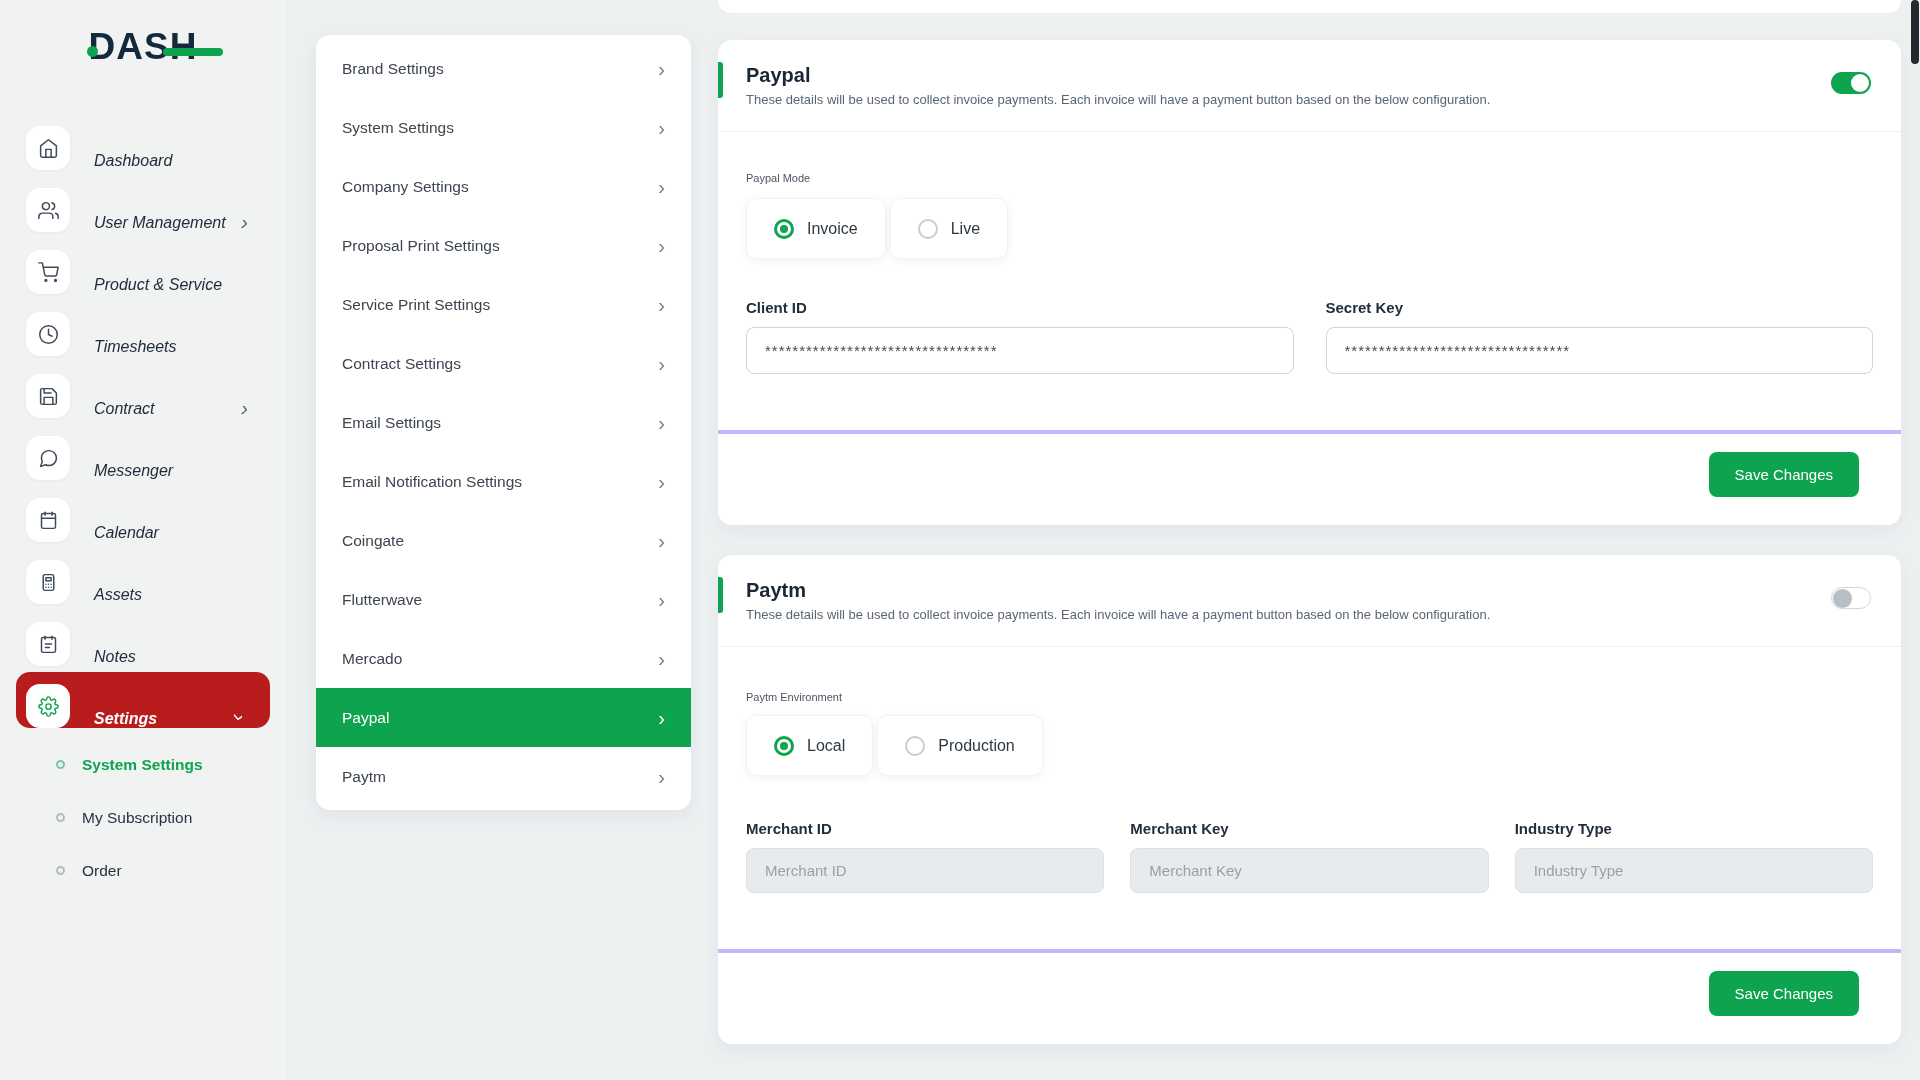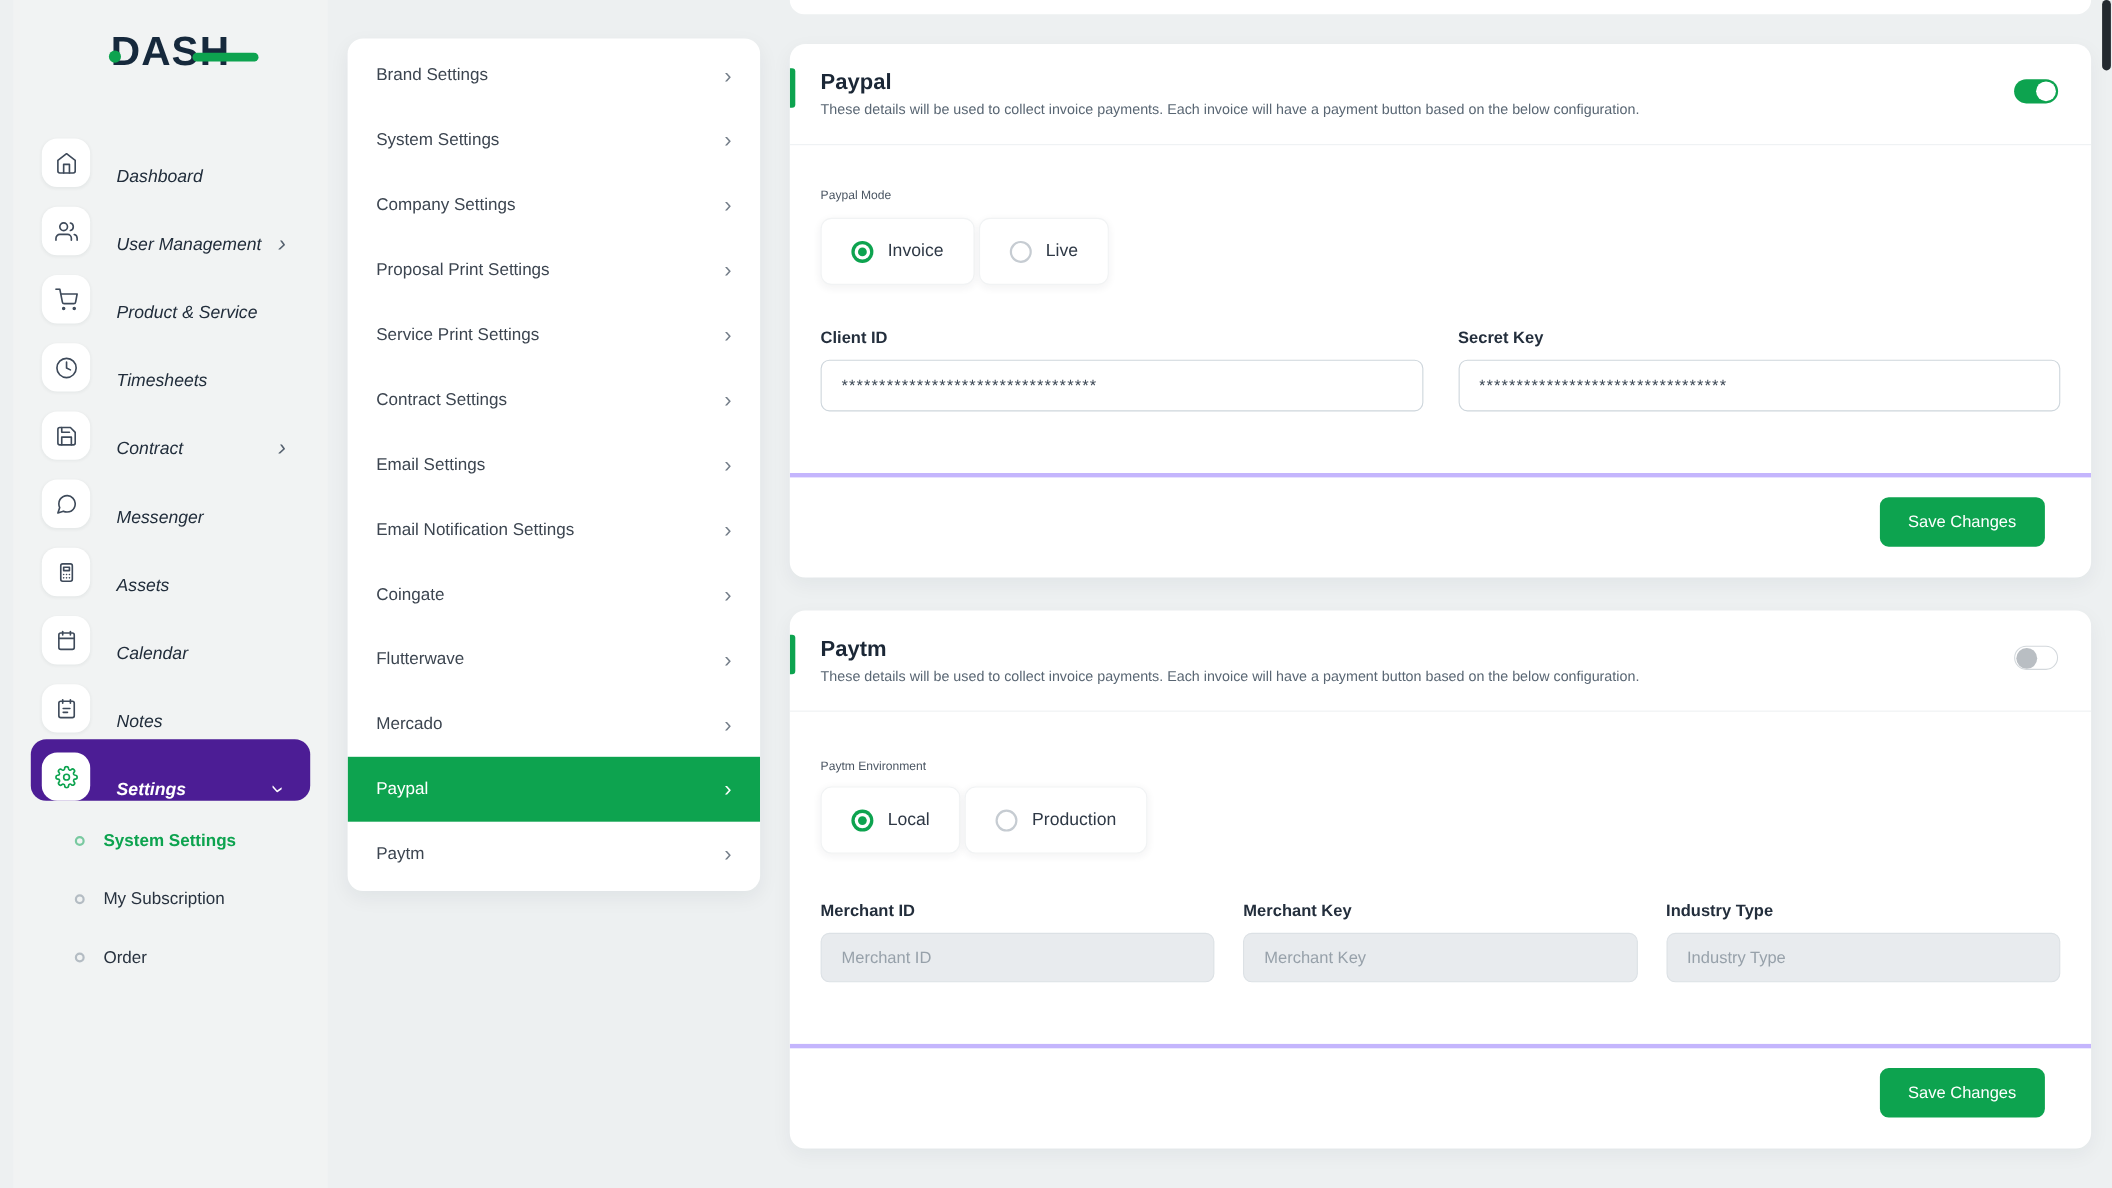--- a/index.html
+++ b/index.html
@@ -7,41 +7,41 @@
   body {
     font-family:"Liberation Sans", sans-serif;
     background:#edf0f1;
     position:relative;
     overflow:hidden;
     color:#212d3b;
   }
 
   
   .sidebar {
-    position:absolute; left:12px; top:0; width:286px; height:1080px;
+    position:absolute; left:0; top:0; width:286px; height:1080px;
     background:#f1f3f3;
   }
   .logo { position:relative; width:fit-content; margin:26px auto 0; height:58px; }
   .logo-text { font-size:37px; font-weight:800; letter-spacing:1px; color:#16293c; }
   .logo-dot { position:absolute; left:-2px; top:20px; width:11px; height:11px; border-radius:50%; background:#0DA34F; z-index:2; }
   .logo-bar { position:absolute; right:-26px; top:22px; width:60px; height:8px; border-radius:4px; background:#0DA34F; }
 
   .nav { padding:0 16px; margin-top:30px; }
   .nav-item {
     display:flex; align-items:flex-end; height:56px; padding:0 10px;
     border-radius:14px; margin-bottom:6px; cursor:pointer;font-style:italic;
   }
   .icon-box {
     width:44px; height:44px; background:#fff; border-radius:14px; flex:none;
     display:flex; align-items:center; justify-content:center; color:#3e4a5a;
     box-shadow:0 1px 3px rgba(20,30,40,.05);
   }
   .nav-label { margin-left:24px; font-size:16px; color:#212d3b; }
   .nav-chev { margin-left:auto; margin-right:12px; color:#55606e; font-size:21px; line-height:1; }
-  .nav-item.active { background:#4c1d95; }
+  .nav-item.active { background:#b91c1c; }
   .nav-item.active .icon-box { color:#0DA34F; box-shadow:none; }
   .nav-item.active .nav-label { color:#fff; font-weight:700; }
   .nav-item.active .nav-chev { color:#fff; transform:rotate(90deg); margin-right:16px; }
 
   .sub-nav { margin-top:10px; }
   .sub-item { display:flex; align-items:center; height:53px; padding-left:40px; cursor:pointer; }
   .bullet { width:9px; height:9px; border:2px solid #b4bcc3; border-radius:50%; margin-right:17px; flex:none; }
   .sub-label { font-size:15.5px; color:#28323f; }
   .sub-item.active .bullet { border-color:#79c9a0; }
   .sub-item.active .sub-label { color:#0DA34F; font-weight:700; }
@@ -192,38 +192,38 @@
         <svg width="21" height="21" viewBox="0 0 24 24" fill="none" stroke="currentColor" stroke-width="1.7" stroke-linecap="round" stroke-linejoin="round">
             <path d="M21 11.5a8.38 8.38 0 0 1-.9 3.8 8.5 8.5 0 0 1-7.6 4.7 8.38 8.38 0 0 1-3.8-.9L3 21l1.9-5.7a8.38 8.38 0 0 1-.9-3.8 8.5 8.5 0 0 1 4.7-7.6 8.38 8.38 0 0 1 3.8-.9h.5a8.48 8.48 0 0 1 8 8v.5z"></path>
           </svg>
       </span>
       <span class="nav-label">Messenger</span>
     </div>
 
     <div class="nav-item">
       <span class="icon-box">
         <svg width="21" height="21" viewBox="0 0 24 24" fill="none" stroke="currentColor" stroke-width="1.7" stroke-linecap="round" stroke-linejoin="round">
-            <rect x="6" y="3" width="12" height="18" rx="2"></rect>
-            <rect x="9" y="6.5" width="6" height="3.5"></rect>
-            <path d="M9 14h.01M12 14h.01M15 14h.01M9 17.5h.01M12 17.5h.01M15 17.5h.01"></path>
-          </svg>
-      </span>
-      <span class="nav-label">Assets</span>
-    </div>
-
-    <div class="nav-item">
-      <span class="icon-box">
-        <svg width="21" height="21" viewBox="0 0 24 24" fill="none" stroke="currentColor" stroke-width="1.7" stroke-linecap="round" stroke-linejoin="round">
             <rect x="4" y="4" width="16" height="17" rx="2"></rect>
             <line x1="8" y1="2.5" x2="8" y2="6"></line>
             <line x1="16" y1="2.5" x2="16" y2="6"></line>
             <line x1="4" y1="9.5" x2="20" y2="9.5"></line>
           </svg>
       </span>
       <span class="nav-label">Calendar</span>
+    </div>
+
+    <div class="nav-item">
+      <span class="icon-box">
+        <svg width="21" height="21" viewBox="0 0 24 24" fill="none" stroke="currentColor" stroke-width="1.7" stroke-linecap="round" stroke-linejoin="round">
+            <rect x="6" y="3" width="12" height="18" rx="2"></rect>
+            <rect x="9" y="6.5" width="6" height="3.5"></rect>
+            <path d="M9 14h.01M12 14h.01M15 14h.01M9 17.5h.01M12 17.5h.01M15 17.5h.01"></path>
+          </svg>
+      </span>
+      <span class="nav-label">Assets</span>
     </div>
 
     <div class="nav-item">
       <span class="icon-box">
         <svg width="21" height="21" viewBox="0 0 24 24" fill="none" stroke="currentColor" stroke-width="1.7" stroke-linecap="round" stroke-linejoin="round">
             <rect x="4" y="4" width="16" height="17" rx="2"></rect>
             <line x1="8" y1="2.5" x2="8" y2="6"></line>
             <line x1="16" y1="2.5" x2="16" y2="6"></line>
             <line x1="8.5" y1="11.5" x2="15.5" y2="11.5"></line>
             <line x1="8.5" y1="15.5" x2="13" y2="15.5"></line>

